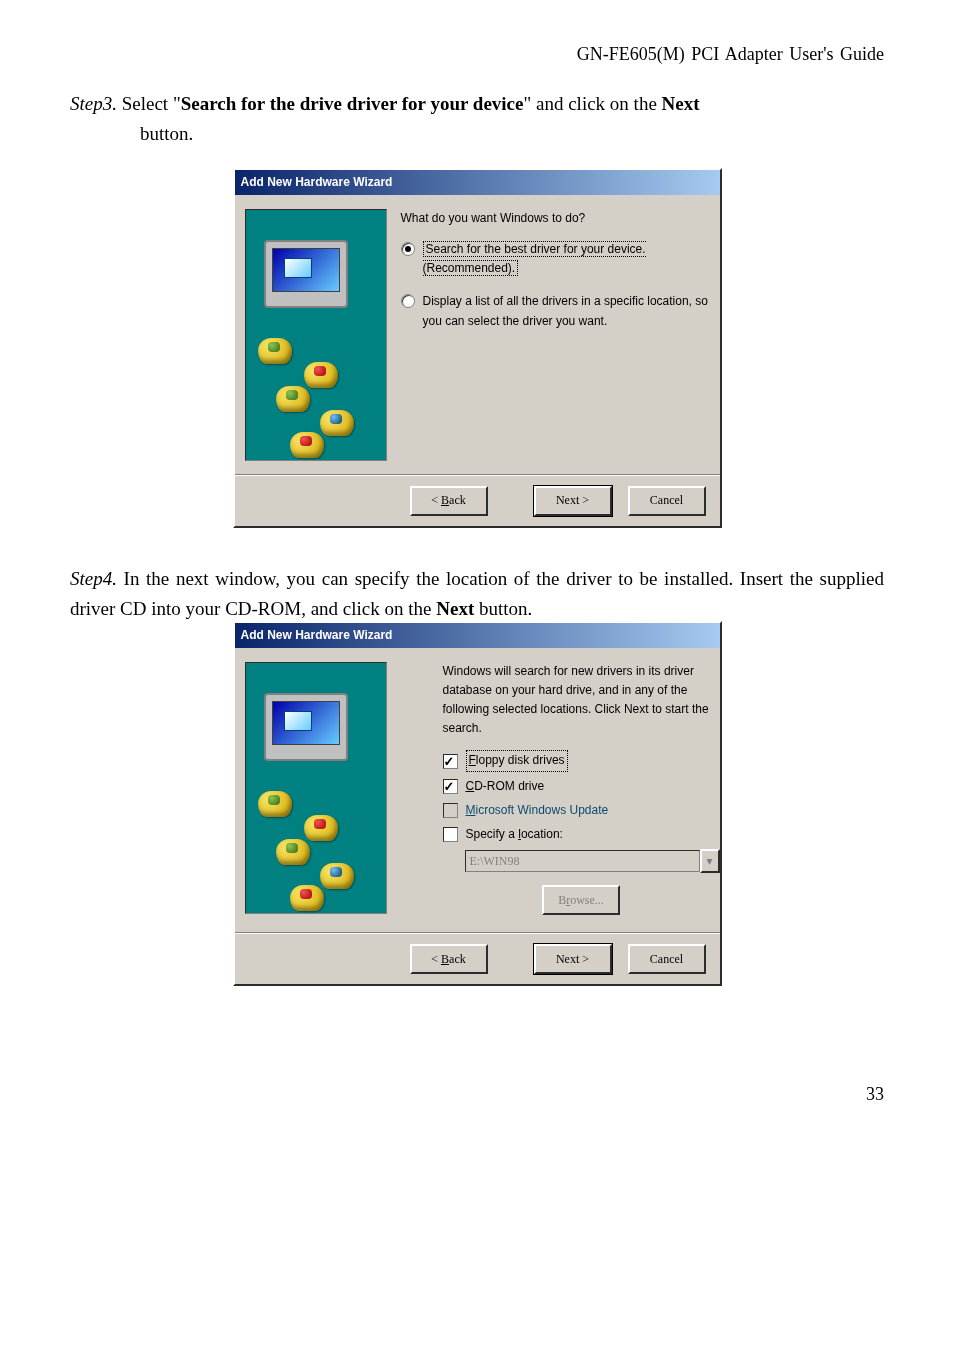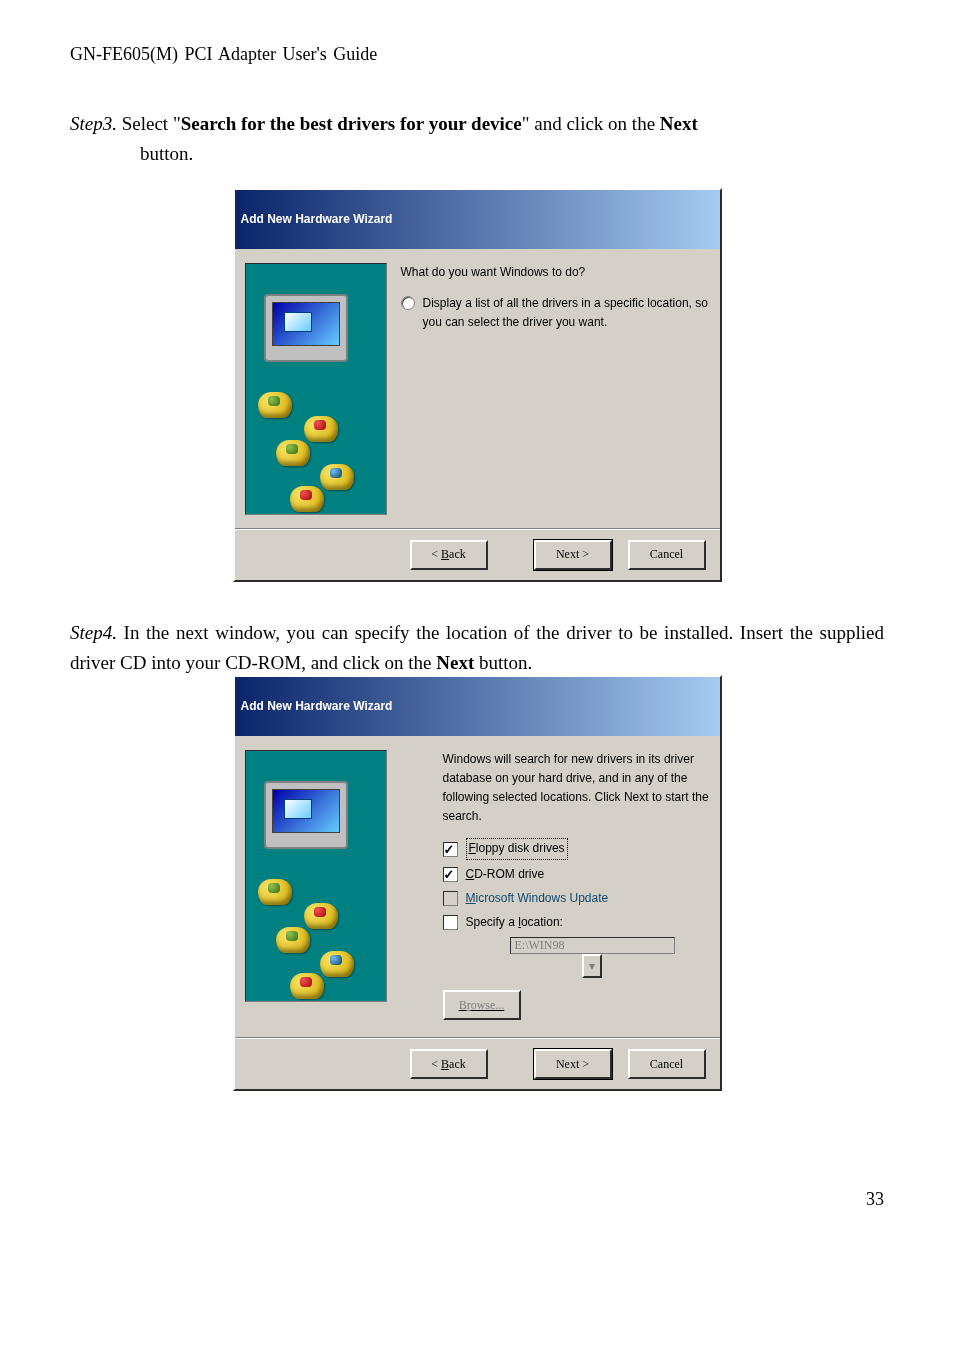--- a/index.html
+++ b/index.html
@@ -7,23 +7,23 @@
     padding: 40px 70px;
     font-family: "Times New Roman", Times, serif;
     font-size: 19px;
     line-height: 1.6;
     background: #fff;
     color: #000;
     width: 954px;
     box-sizing: border-box;
   }
   .header-right {
-    text-align: left;
+    text-align: right;
     font-size: 18px;
-    margin-bottom: 40px;
+    margin-bottom: 20px;
     word-spacing: 2px;
   }
   .step-block { margin-bottom: 18px; }
   .step-label { font-style: italic; }
   .step-body { display: block; margin-left: 70px; }
   .bold { font-weight: bold; }
   .justify { text-align: justify; text-justify: inter-word; }
   .dialog-wrap { display: flex; justify-content: center; margin: 4px 0 36px 0; }
   .dialog {
     width: 485px;
@@ -32,21 +32,21 @@
     border-right-color:#808080;
     border-bottom-color:#808080;
     font-family: Tahoma, Verdana, sans-serif;
     font-size: 12px;
     color: #000;
   }
   .titlebar {
     background: linear-gradient(to right, #0a246a, #a6caf0);
     color: #fff;
     font-weight: bold;
-    padding: 20px 6px;
+    padding: 3px 6px;
     font-size: 12px;
   }
   .dialog-content {
     display: flex;
     padding: 14px 0 14px 10px;
     min-height: 250px;
     box-sizing: border-box;
   }
   .side-art {
     width: 140px; height: 250px;
@@ -100,53 +100,53 @@
   .checkbox {
     width:13px;height:13px;background:#fff;border:1px inset #808080;
     margin-right:8px; flex-shrink:0; position:relative;
   }
   .checkbox.checked:after{
     content:"✓"; position:absolute; top:-3px; left:0; font-size:13px; font-weight:bold;
   }
   .checkbox.disabled{ background:#d4d0c8; }
   .label-disabled{ color:#0c4a6e; }
   .textbox {
-    display:flex; align-items:center; margin-left:22px; margin-top:4px;flex-direction:column;
+    display:flex; align-items:center; margin-left:22px; margin-top:4px;
   }
   .textbox input{
     flex:1; height:20px; background:#d4d0c8; border:1px inset #808080;
     color:#808080; font-family:Tahoma; font-size:12px; padding:0 4px;
   }
   .dropdown-btn{
     width:16px;height:20px;background:#d4d0c8;border:2px outset #fff;
     border-right-color:#808080;border-bottom-color:#808080;
     display:flex;align-items:center;justify-content:center;color:#808080;
   }
   .btn-row{
     border-top:1px solid #fff; box-shadow: 0 -1px 0 #808080;
     padding:10px 14px; display:flex; justify-content:flex-end; gap:6px;
   }
-  .btn-row.inside{ border:none; box-shadow:none; padding:4px 0; justify-content:flex-start;text-decoration:underline;}
+  .btn-row.inside{ border:none; box-shadow:none; padding:4px 0; justify-content:center;}
   button.winbtn{
     width:78px;height:30px;background:#d4d0c8;
     border:2px outset #fff; border-right-color:#808080;border-bottom-color:#808080;
     font-family:Tahoma;font-size:12px;cursor:default;
   }
   button.winbtn.default{ box-shadow: 0 0 0 1px #000; margin-left: 40px; }
   button.winbtn:disabled{ color:#808080; }
   .u{ text-decoration: underline; }
   .page-no{ text-align:right; font-size:18px; margin-top:94px;}
 </style>
 </head>
 <body>
 
 <div class="header-right">GN-FE605(M)  PCI  Adapter  User's  Guide</div>
 
 <div class="step-block justify">
-  <span class="step-label">Step3.</span><span> Select "</span><span class="bold">Search for the best drivers for your device</span><span>" and click on the </span><span class="bold">Next</span>
+  <span class="step-label">Step3.</span><span> Select "</span><span class="bold">Search for the drive driver for your device</span><span>" and click on the </span><span class="bold">Next</span>
   <span class="step-body"> button.</span>
 </div>
 
 <div class="dialog-wrap">
   <div class="dialog">
     <div class="titlebar">Add New Hardware Wizard</div>
     <div class="dialog-content">
       <div class="side-art">
         <div class="monitor"></div>
         <div class="piece p1">
@@ -161,20 +161,24 @@
         <div class="piece p4">
             <div class="knob3"></div>
           </div>
         <div class="piece p5">
             <div class="knob2"></div>
           </div>
       </div>
       <div class="content-col">
         <div class="q">What do you want Windows to do?</div>
         <div class="radio-row">
+          <div class="radio-dot selected"></div>
+          <div class="radio-text"><span class="focus-box">Search for the best driver for your device. (Recommended).</span></div>
+        </div>
+        <div class="radio-row">
           <div class="radio-dot"></div>
           <div class="radio-text">Display a list of all the drivers in a specific location, so you can select the driver you want.</div>
         </div>
       </div>
     </div>
     <div class="btn-row">
       <button class="winbtn"><span>&lt; <span class="u">B</span>ack</span></button>
       <button class="winbtn default">Next &gt;</button>
       <button class="winbtn" style="margin-left:10px">Cancel</button>
     </div>

